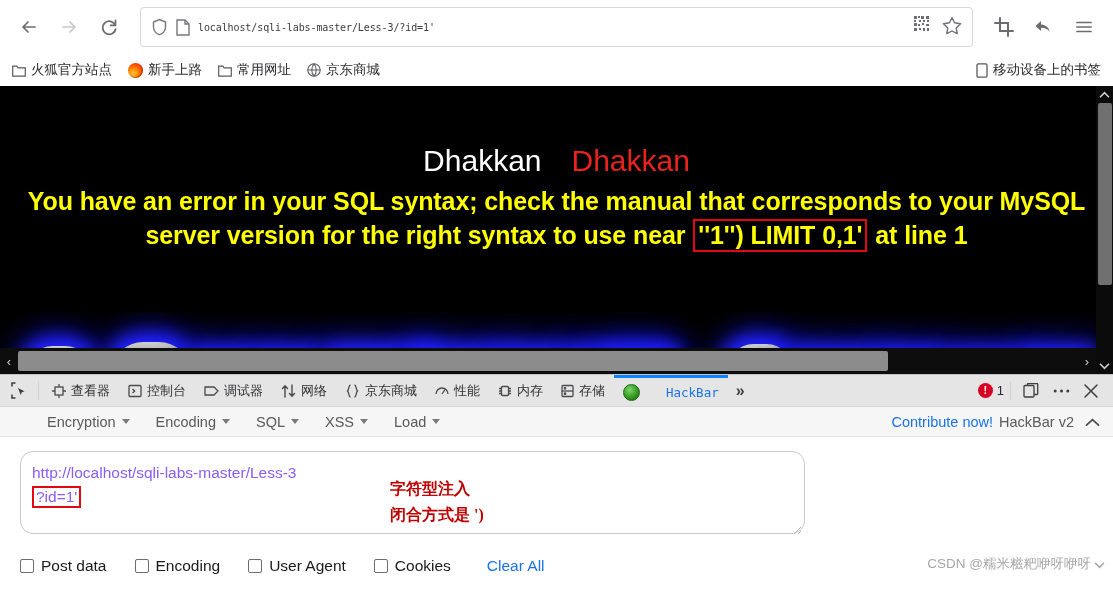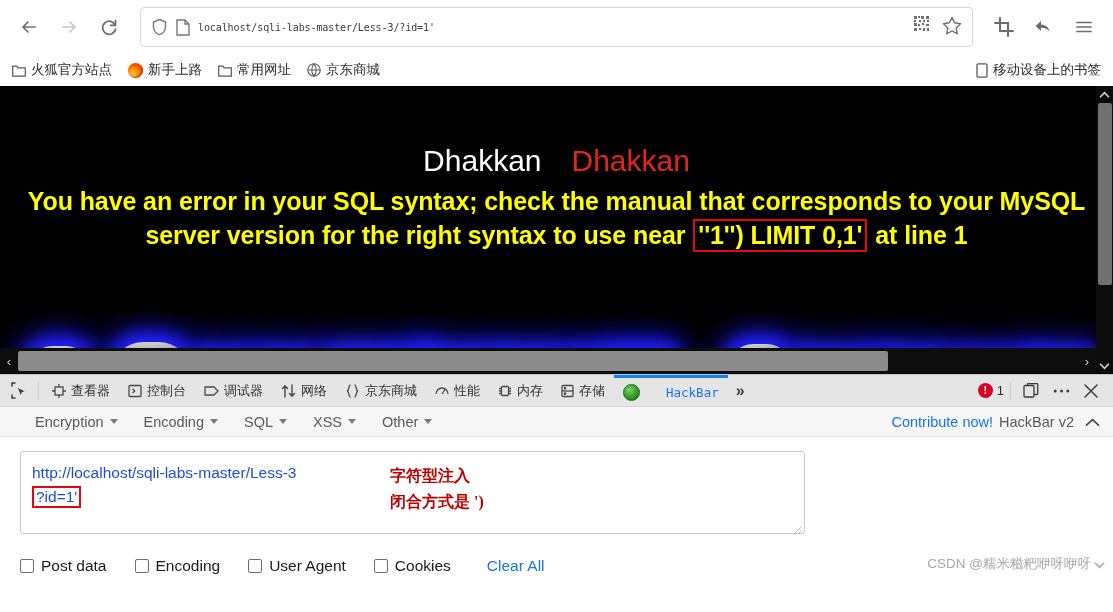--- a/index.html
+++ b/index.html
@@ -157,21 +157,21 @@
   .dt-ico-btn {
     width: 28px; height: 28px; display: flex; align-items: center;
     justify-content: center; color: #3d3d40;
   }
 
   
   .hackbar { background: #fff; height: 170px; position: relative; }
   .hb-menu {
     height: 30px; display: flex; align-items: center; gap: 0;
     background: #f6f6f6; border-bottom: 1px solid #e3e3e3;
-    padding-left: 22px; font-size: 14.5px; color: #5a5a5a;
+    padding-left: 34px; font-size: 14.5px; color: #5a5a5a;
   }
   .hb-menu-item {
     padding: 0 13px; display: flex; align-items: center; gap: 6px;
     height: 29px;
   }
   .caret {
     width: 0; height: 0; border-left: 4px solid transparent;
     border-right: 4px solid transparent; border-top: 5px solid #7a7a7a;
   }
   .hb-menu-right {
@@ -210,33 +210,33 @@
   }
   .ico-exec:after {
     content: ""; position: absolute; left: 6px; top: 4px;
     border-left: 6px solid #2e5c82; border-top: 4px solid transparent;
     border-bottom: 4px solid transparent;
   }
 
   .hb-right { flex: 1; position: relative; }
   .url-area {
     position: relative; width: 785px; height: 83px;
-    border: 1px solid #c9c9c9; border-radius: 3px; background: #fff;
-    padding: 9px 11px; font-size: 15.5px; color: #1d4ed8;
+    border: 1px solid #c9c9c9; border-radius: 13px; background: #fff;
+    padding: 9px 11px; font-size: 15.5px; color: #8b5cf6;
     line-height: 1.55;
   }
   .url-area .hl-red {
     border: 2px solid #e30613; padding: 0 2px; display: inline-block;
     line-height: 1.15;
   }
   .resize-grip {
     position: absolute; right: 2px; bottom: 2px; width: 13px; height: 13px;
   }
   .annot {
-    position: absolute; left: 370px; top: 12px;
+    position: absolute; left: 370px; top: 25px;
     color: #c00000; font-size: 16px; font-weight: 700;
     line-height: 1.6; font-family: "Liberation Serif", serif;
   }
   .checkrow {
     display: flex; align-items: center; gap: 0; margin-top: 23px;
     font-size: 15.5px; color: #1a1a1a;
   }
   .cb-item { display: flex; align-items: center; gap: 7px; margin-right: 28px; }
   .cbox {
     width: 14px; height: 14px; border: 1.5px solid #6d6d6d;
@@ -548,21 +548,21 @@
         </div>
         <div class="hb-menu-item">
           <span>SQL</span>
           <span class="caret"></span>
         </div>
         <div class="hb-menu-item">
           <span>XSS</span>
           <span class="caret"></span>
         </div>
         <div class="hb-menu-item">
-          <span>Other</span>
+          <span>Load</span>
           <span class="caret"></span>
         </div>
         <div class="hb-menu-right">
           <span class="contribute">Contribute now!</span>
           <span class="hb-ver">HackBar v2</span>
           <span class="collapse-ico">
             <svg width="15" height="9" viewBox="0 0 15 9" fill="none" stroke="currentColor" stroke-width="1.7" stroke-linecap="round">
                 <path d="M1.5 7.2 7.5 1.6l6 5.6"></path>
               </svg>
           </span>

